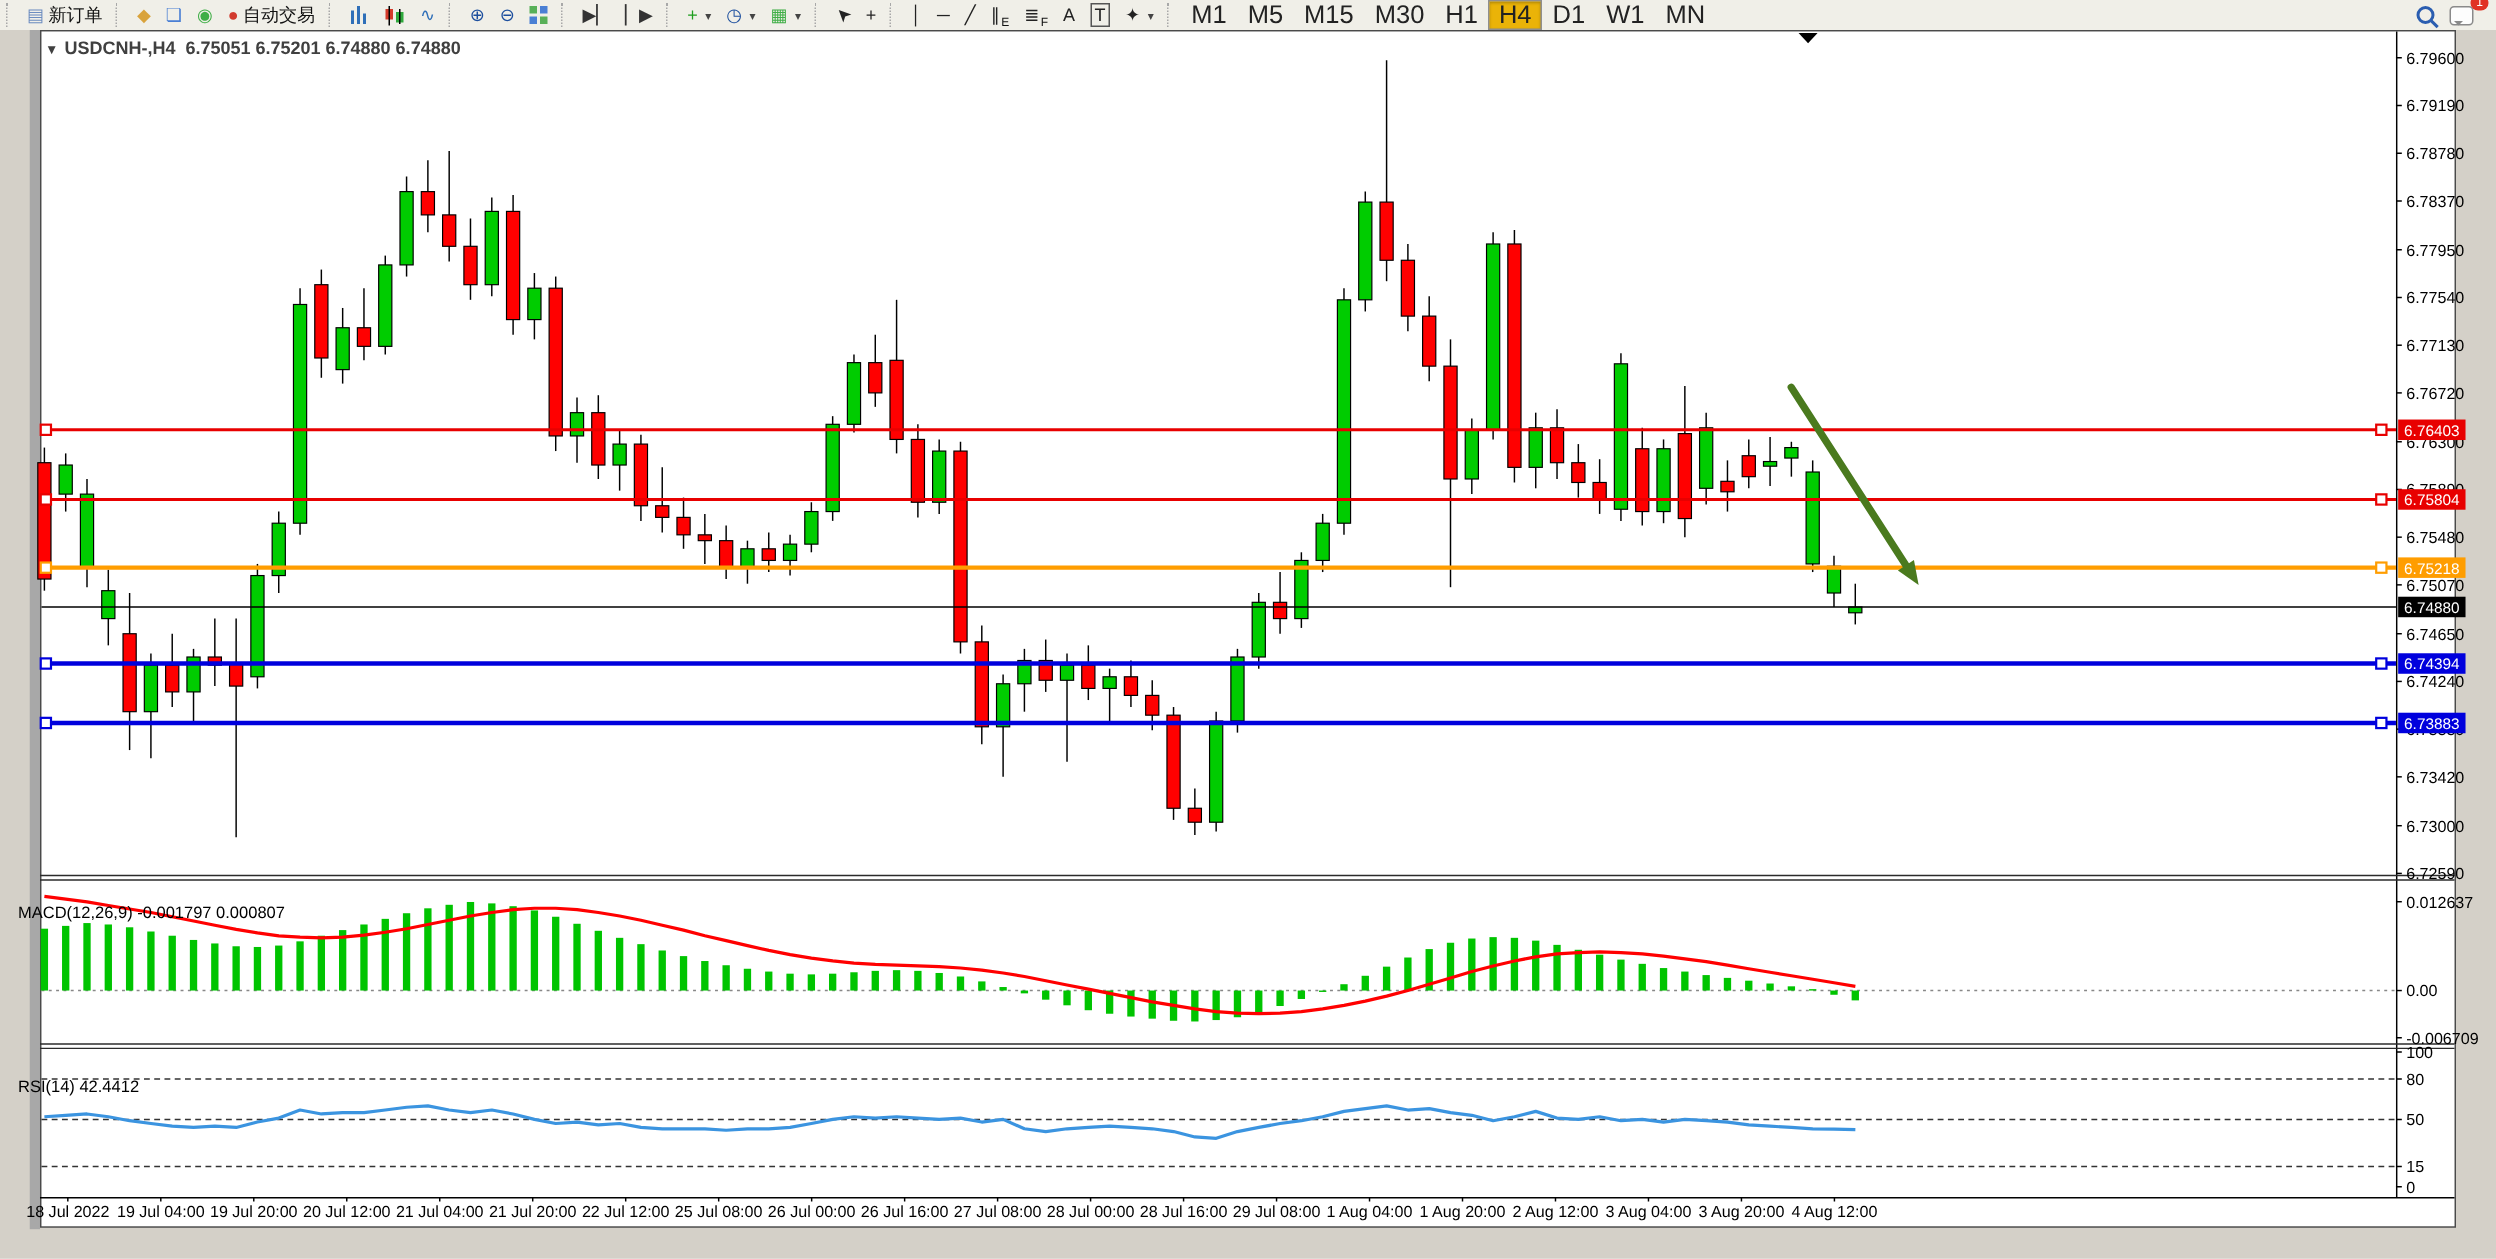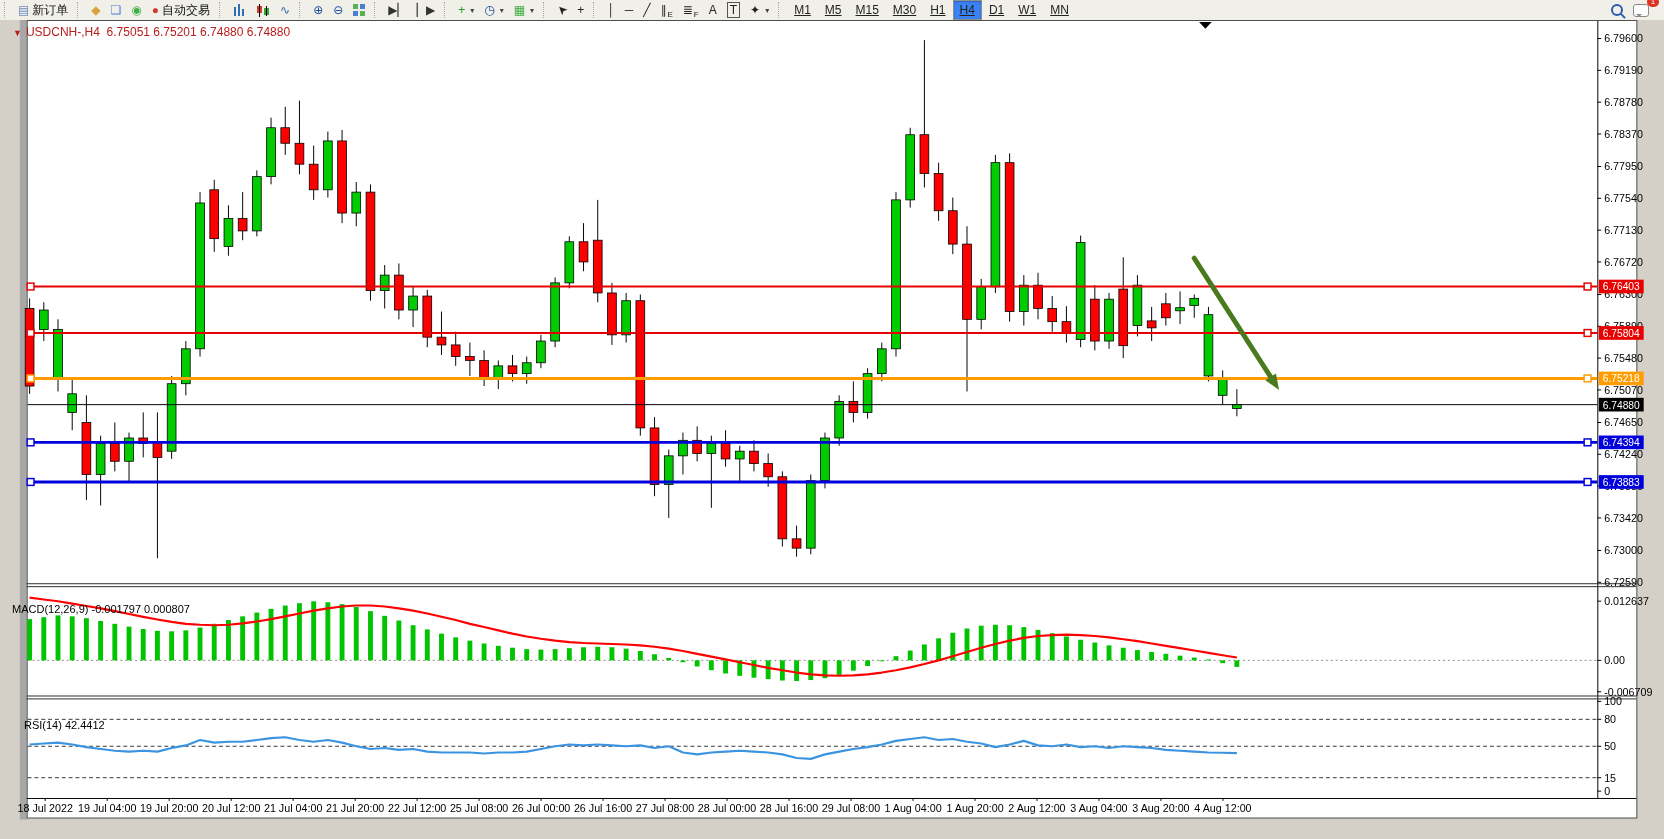--- a/index.html
+++ b/index.html
@@ -9,23 +9,23 @@
     display:flex;align-items:center;font-size:12px;color:#111;white-space:nowrap;}
   #toolbar .sep{width:5px;height:16px;border-left:1px dotted #a8a8a8;margin:0 3px 0 4px;}
   #toolbar .spacer{flex:1;}
   .tbtn{display:inline-flex;align-items:center;gap:3px;padding:1px 4px;height:17px;
     border:1px solid transparent;border-radius:2px;background:transparent;cursor:default;}
   .tbtn .glyph{font-size:12px;line-height:14px;}
   .tbtn .sub{font-size:8px;margin-left:-2px;align-self:flex-end;}
   .tbtn .caret{font-size:8px;color:#444;margin-left:2px;}
   .rot225{display:inline-block;transform:rotate(225deg);}
   .boxed{border:1px solid #555;padding:0 2px;font-size:10px;line-height:11px;}
-  .tf{padding:1px 6px;height:16px;display:inline-flex;align-items:center;font-size:12px;
-    color:#222;border:1px solid transparent;text-decoration:underline;}
-  .tf.active{background:#3b82f6;border:1px solid #8f8f8f;box-shadow:inset 0 1px 2px rgba(0,0,0,.25);}
+  .tf{padding:1px 6px;height:16px;display:inline-flex;align-items:center;font-size:17px;
+    color:#222;border:1px solid transparent;}
+  .tf.active{background:#eab308;border:1px solid #8f8f8f;box-shadow:inset 0 1px 2px rgba(0,0,0,.25);}
   
   .ic{display:inline-block;}
   .ic-bars{width:13px;height:12px;background:
     linear-gradient(#2f6fb8,#2f6fb8) 1px 3px/2px 9px no-repeat,
     linear-gradient(#2f6fb8,#2f6fb8) 5px 0/2px 12px no-repeat,
     linear-gradient(#2f6fb8,#2f6fb8) 9px 5px/2px 7px no-repeat;}
   .ic-candles{width:14px;height:13px;background:
     linear-gradient(#000,#000) 3px 0/1px 13px no-repeat,
     linear-gradient(#000,#000) 10px 2px/1px 10px no-repeat,
     linear-gradient(#d43a2a,#d43a2a) 1px 2px/5px 7px no-repeat,
@@ -41,24 +41,24 @@
   .ic-chat{width:14px;height:11px;border:1.5px solid #8a8a8a;border-radius:3px;background:#fdfdfd;
     position:relative;}
   .ic-chat::after{content:"";position:absolute;left:2px;bottom:-4px;border:3px solid transparent;
     border-top-color:#8a8a8a;}
   .badge{position:absolute;top:-4px;right:-6px;min-width:10px;height:10px;border-radius:6px;
     background:#e03224;color:#fff;font-size:8px;line-height:10px;text-align:center;padding:0 1px;}
   .chatwrap{position:relative;margin-right:10px;}
   
   #chartwrap{position:absolute;left:0;top:20px;width:1664px;height:819px;}
   #plot{position:absolute;left:0;top:0;}
-  #title{position:absolute;left:13px;top:5px;font-size:12px;font-weight:normal;color:#b91c1c;z-index:5;}
+  #title{position:absolute;left:30px;top:5px;font-size:12px;font-weight:bold;color:#404040;z-index:5;}
   #title .tri{font-size:9px;margin-right:4px;}
   #macdlabel{position:absolute;left:12px;top:583px;font-size:11px;color:#000;z-index:5;}
-  #rsilabel{position:absolute;left:12px;top:699px;font-size:11px;color:#000;z-index:5;margin-left:12px;}
+  #rsilabel{position:absolute;left:12px;top:699px;font-size:11px;color:#000;z-index:5;}
 </style>
 </head>
 <body>
 
 <div id="app">
   <div id="toolbar">
       <span class="sep"></span>
       <span class="tbtn">
         <span class="glyph" style="color: rgb(109, 141, 192);">▤</span>
         <span>新订单</span>

